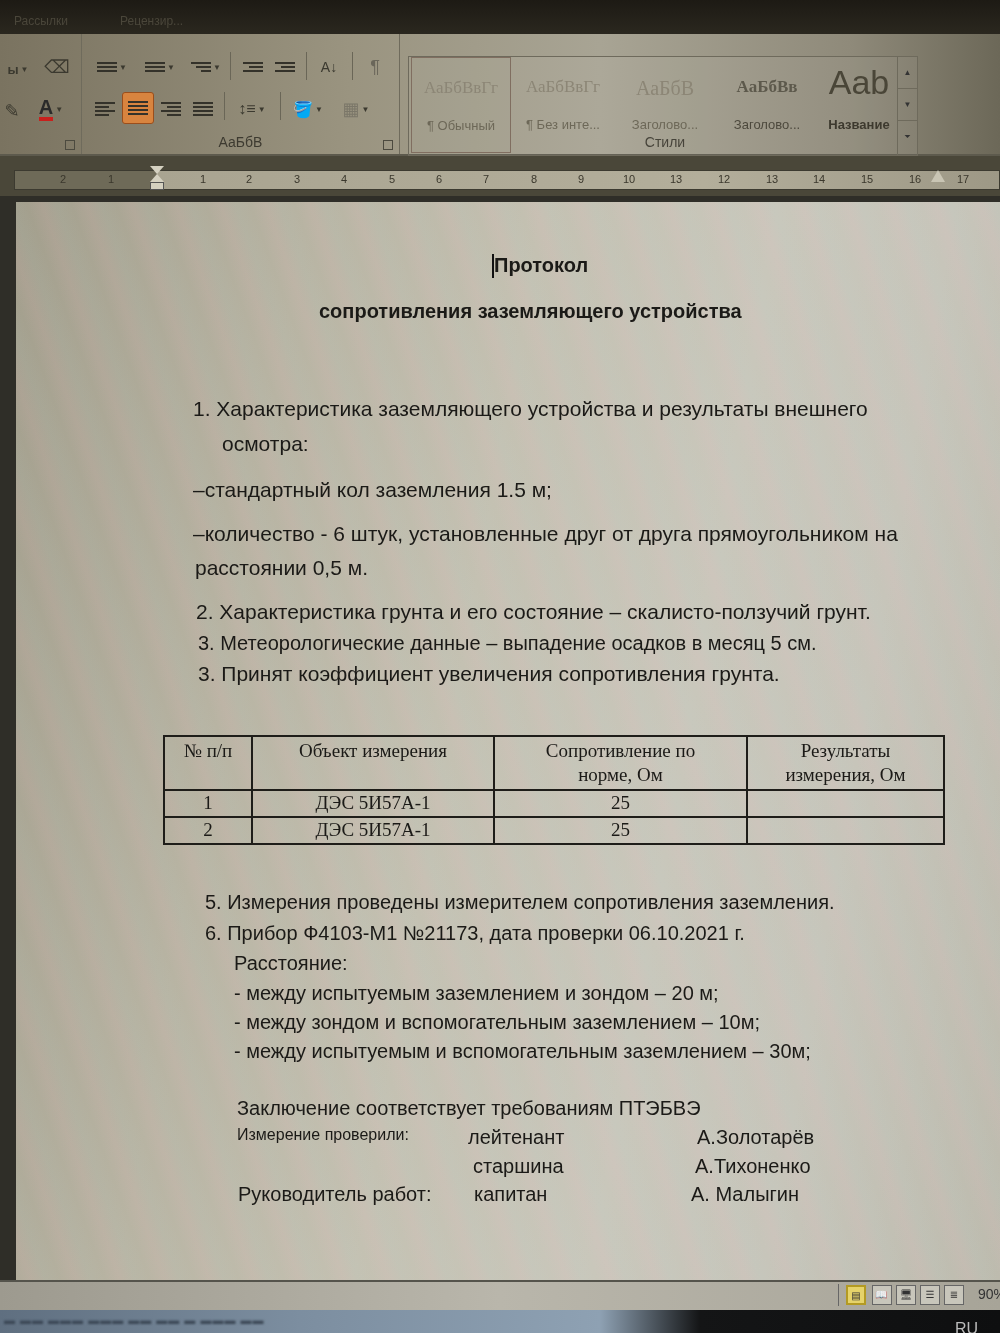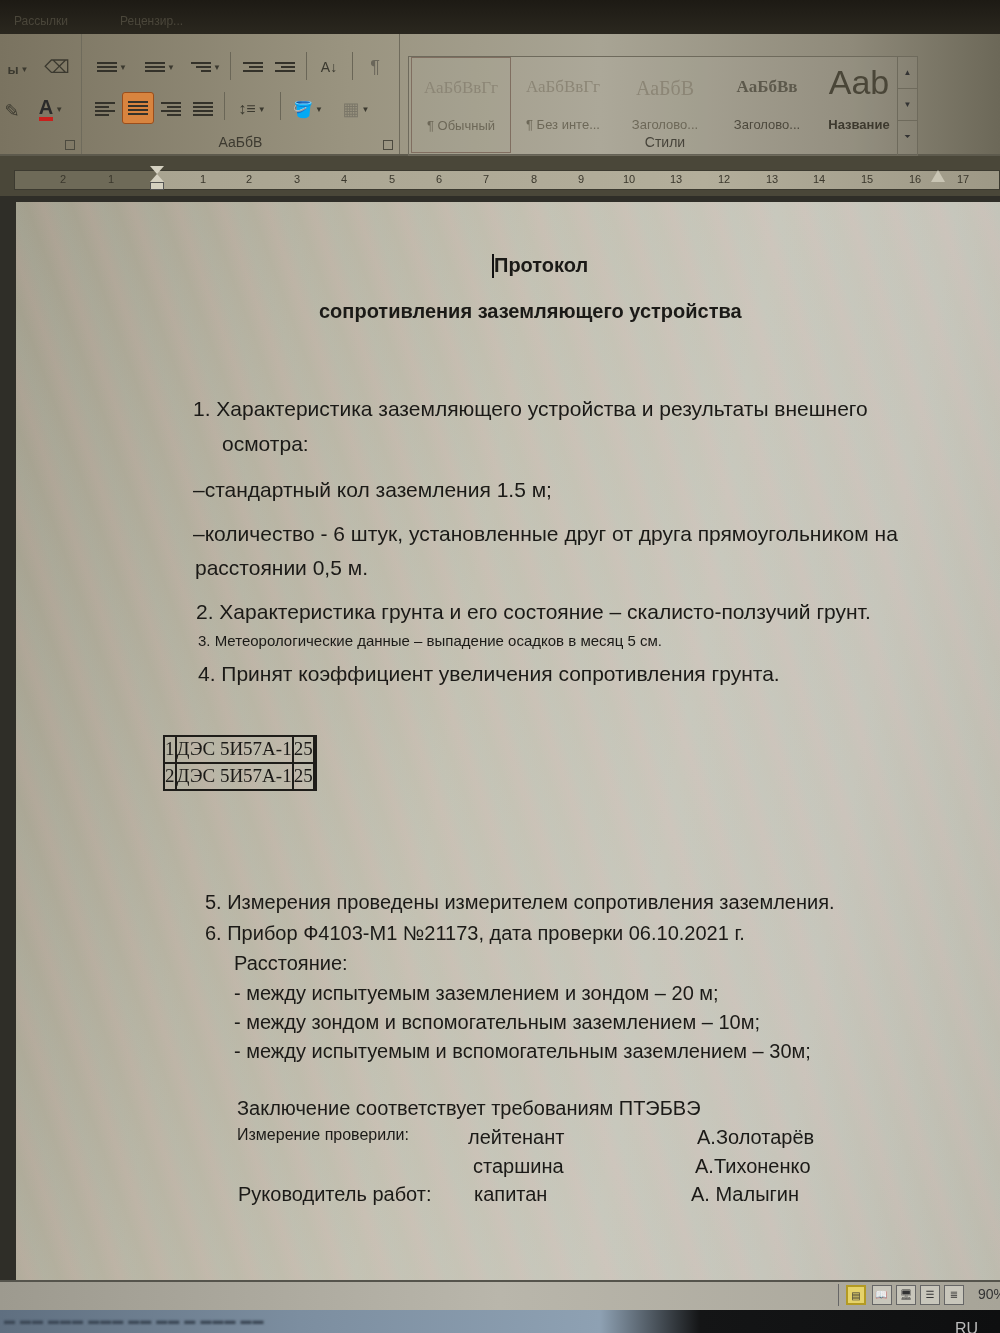--- a/index.html
+++ b/index.html
@@ -281,25 +281,37 @@
 <div class="caret"></div>
 <div class="doc bold" style="left:494px;top:254px">Протокол</div>
 <div class="doc bold" style="left:319px;top:300px">сопротивления заземляющего устройства</div>
 
 <div class="doc" style="left:193px;top:397px;font-size:21px">1.  Характеристика заземляющего устройства и результаты внешнего</div>
 <div class="doc" style="left:222px;top:432px;font-size:21px">осмотра:</div>
 <div class="doc" style="left:193px;top:478px;font-size:21px">–стандартный кол заземления 1.5 м;</div>
 <div class="doc" style="left:193px;top:522px;font-size:21px">–количество - 6 штук, установленные друг от друга прямоугольником на</div>
 <div class="doc" style="left:195px;top:556px;font-size:21px">расстоянии 0,5 м.</div>
 <div class="doc" style="left:196px;top:600px;font-size:21px">2.  Характеристика грунта и его состояние – скалисто-ползучий грунт.</div>
-<div class="doc" style="left:198px;top:632px;font-size:15px">3.  Метеорологические данные – выпадение осадков в месяц 5 см.</div>
-<div class="doc" style="left:198px;top:662px;font-size:21px">4.   Принят коэффициент увеличения сопротивления грунта.</div>
+<div class="doc" style="left:198px;top:632px;font-size:20px">3.  Метеорологические данные – выпадение осадков в месяц 5 см.</div>
+<div class="doc" style="left:198px;top:662px;font-size:21px">3.   Принят коэффициент увеличения сопротивления грунта.</div>
 
 <table class="tbl">
   <tbody>
+      <tr>
+    <th style="width:88px"><span>№ п/п</span></th>
+    <th style="width:242px"><span>Объект измерения</span></th>
+    <th style="width:253px">
+          <div>Сопротивление по</div>
+          <div>норме, Ом</div>
+        </th>
+    <th style="width:197px">
+          <div>Результаты</div>
+          <div>измерения, Ом</div>
+        </th>
+  </tr>
   <tr>
     <td>1</td>
     <td>ДЭС 5И57А-1</td>
     <td>25</td>
     <td></td>
   </tr>
   <tr>
     <td>2</td>
     <td>ДЭС 5И57А-1</td>
     <td>25</td>

